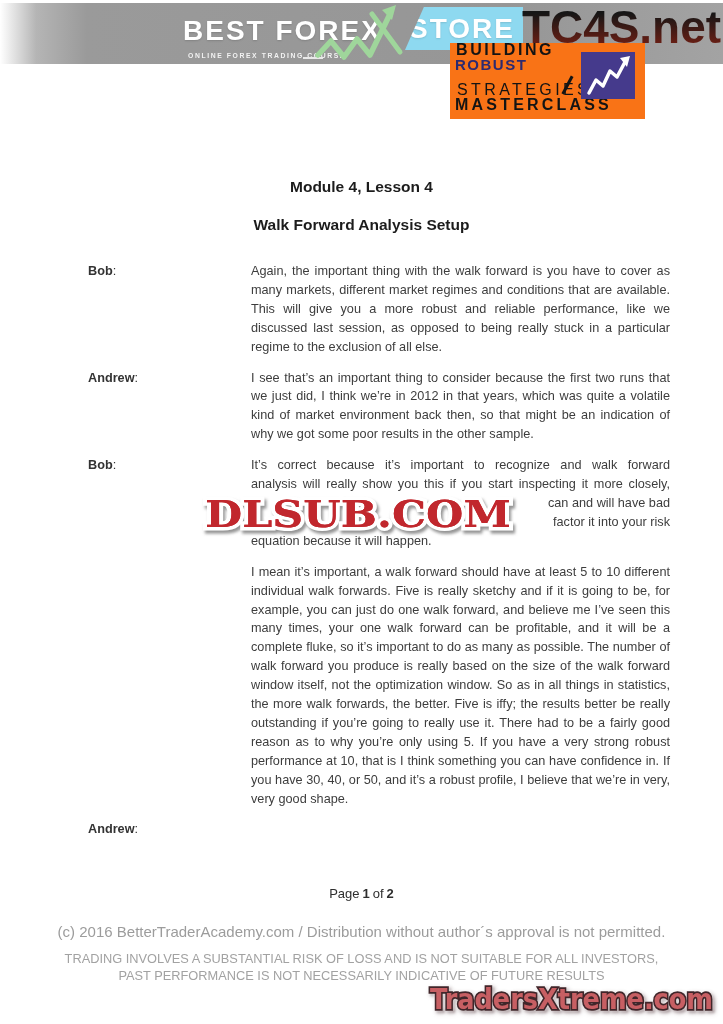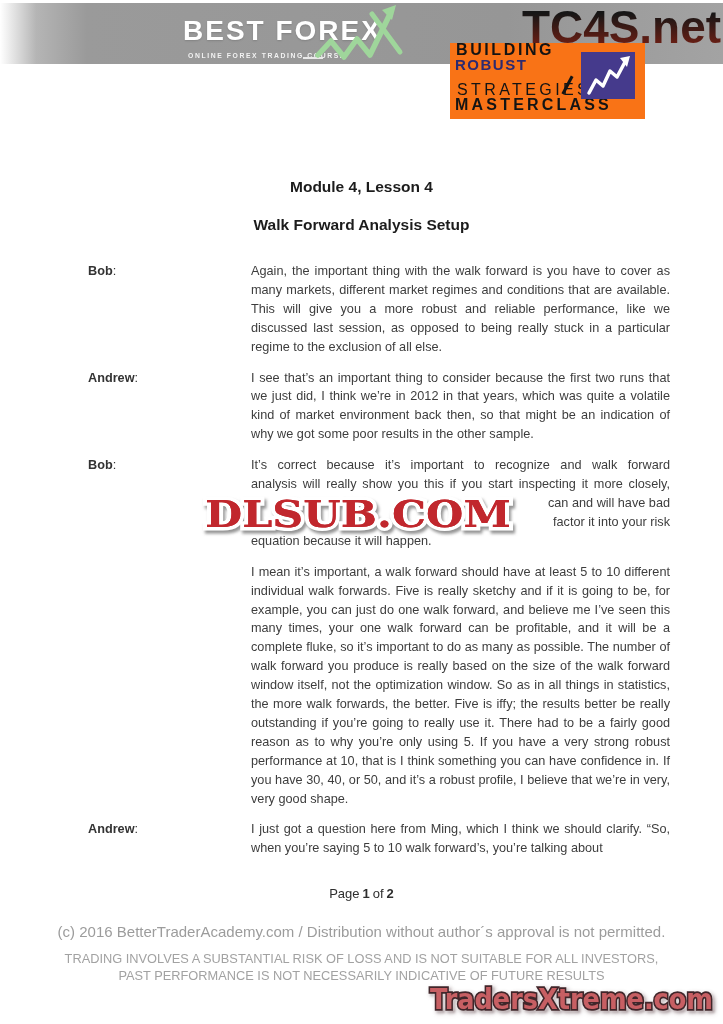--- a/index.html
+++ b/index.html
@@ -99,20 +99,23 @@
   .dlsub-wm { position:absolute; left:195px; top:485px; }
   .tx-wm { position:absolute; left:425px; top:977px; }
 </style>
 </head>
 <body>
 
 <div class="banner">
   <div class="bf-title">BEST FOREX</div>
   <div class="bf-tagline">ONLINE FOREX TRADING COURSE</div>
   <div class="bf-tagline-line"></div>
+  <div class="store-shape">
+    <span class="store-text">STORE</span>
+  </div>
   <svg class="trend-arrow" width="95" height="58" viewBox="0 0 95 58">
     <polyline points="6,51 19,37 32,53 45,35 58,51 78,10" fill="none" stroke="#9fd69b" stroke-width="5.5" stroke-linecap="round" stroke-linejoin="round"></polyline>
     <polygon points="70,6 84,1 80,16" fill="#9fd69b"></polygon>
     <line x1="60" y1="10" x2="88" y2="48" stroke="#9fd69b" stroke-width="5" stroke-linecap="round"></line>
   </svg>
 </div>
 
 <svg class="tc4s-wm" width="201" height="54" viewBox="0 0 201 54">
   <defs>
     <linearGradient id="tc4sGrad" x1="0" y1="0" x2="0" y2="1">
@@ -169,23 +172,20 @@
       </div>
     </div>
     <div class="entry">
       <div class="speaker-cell"></div>
       <div class="text-cell">
         <p>I mean it’s important, a walk forward should have at least 5 to 10 different individual walk forwards. Five is really sketchy and if it is going to be, for example, you can just do one walk forward, and believe me I’ve seen this many times, your one walk forward can be profitable, and it will be a complete fluke, so it’s important to do as many as possible. The number of walk forward you produce is really based on the size of the walk forward window itself, not the optimization window. So as in all things in statistics, the more walk forwards, the better. Five is iffy; the results better be really outstanding if you’re going to really use it. There had to be a fairly good reason as to why you’re only using 5. If you have a very strong robust performance at 10, that is I think something you can have confidence in. If you have 30, 40, or 50, and it’s a robust profile, I believe that we’re in very, very good shape.</p>
       </div>
     </div>
     <div class="entry">
       <div class="speaker-cell"><span class="speaker-name">Andrew</span>:</div>
-      <div class="text-cell">
-        <p>I just got a question here from Ming, which I think we should clarify. “So, when you’re saying 5 to 10 walk forward’s, you’re talking about</p>
-      </div>
     </div>
   </div>
 
 <svg class="dlsub-wm" width="326" height="56" viewBox="0 0 326 56">
   <text x="10" y="42" font-family="DejaVu Serif, serif" font-weight="bold" font-size="37" textLength="306" lengthAdjust="spacingAndGlyphs" fill="#c1272d" stroke="#ffffff" stroke-width="7" paint-order="stroke" style="filter:drop-shadow(2px 3px 1.5px rgba(90,90,90,.65))">DLSUB.COM</text>
   <text x="10" y="42" font-family="DejaVu Serif, serif" font-weight="bold" font-size="37" textLength="306" lengthAdjust="spacingAndGlyphs" fill="#c1272d">DLSUB.COM</text>
 </svg>
 
 <div class="page-label">
   <span>Page</span><span class="num">1</span><span>of</span><span class="num">2</span>

